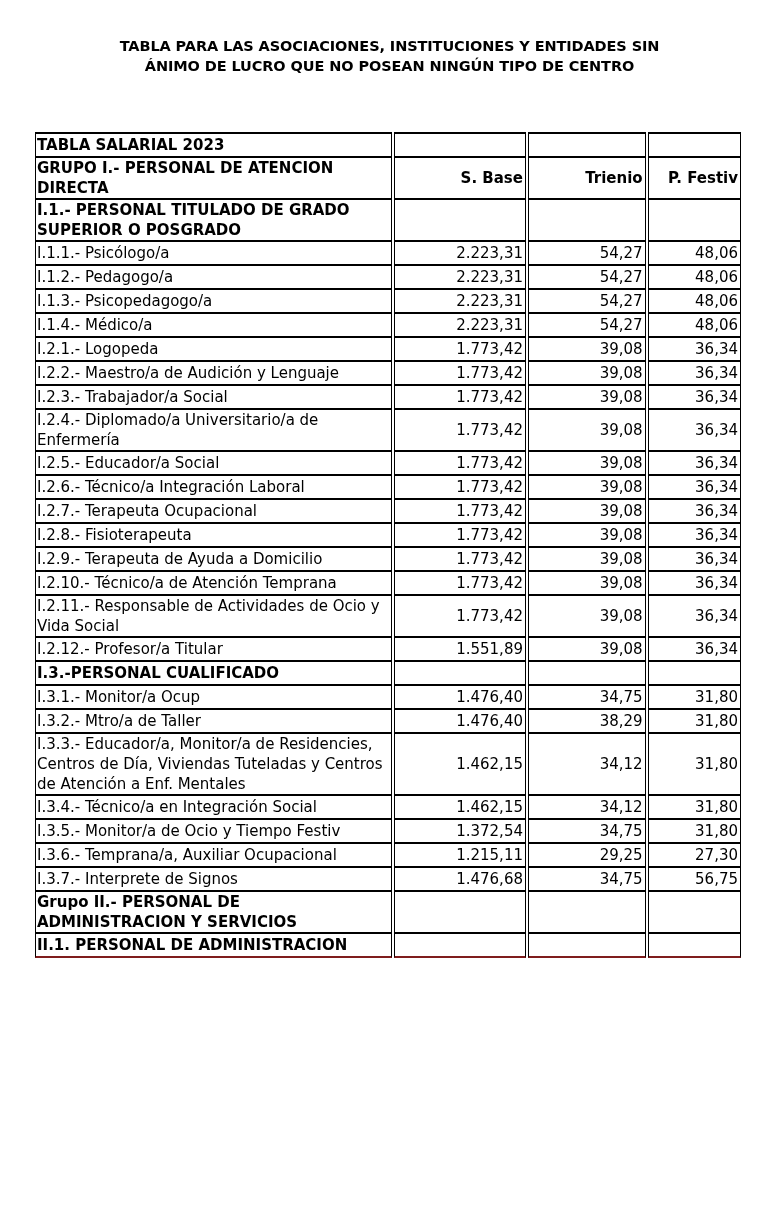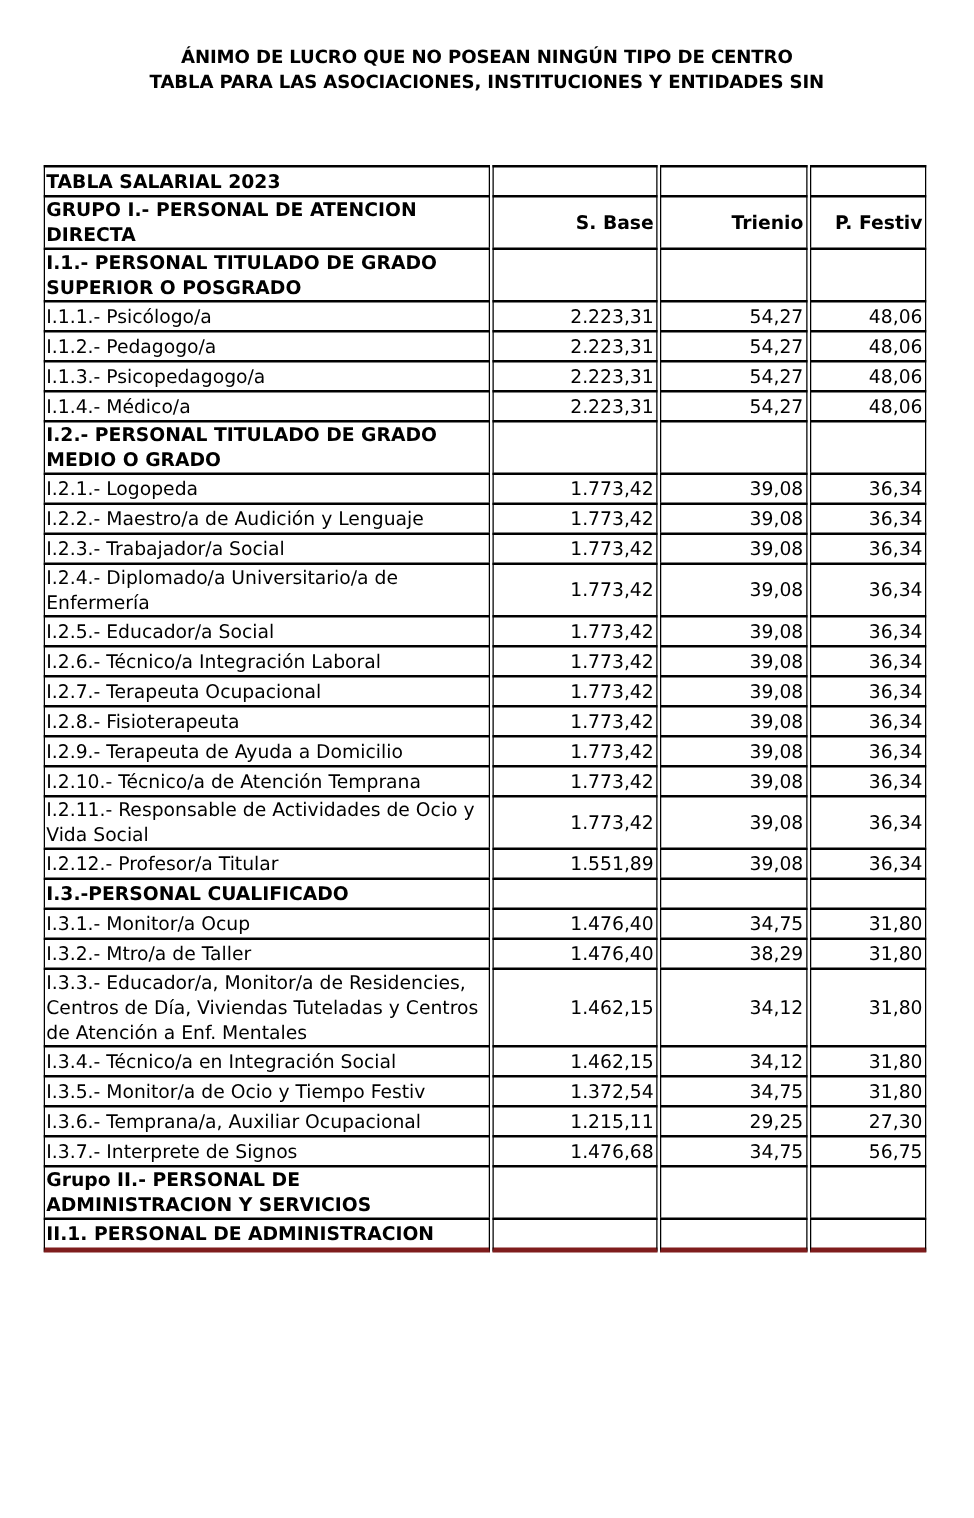--- a/index.html
+++ b/index.html
@@ -16,36 +16,36 @@
       table-layout: fixed;
     }
     .salary-table td {
       border-left: 1px solid #000; border-right: 1px solid #000;
       border-top: 2px solid #000;
       padding: 0 2px 0 1px;
       font-size: 15px; line-height: 20px;
       vertical-align: middle;
       height: 22px;
     }
-    .salary-table tr:last-child td { border-bottom: 4px solid #7f1d1d; }
+    .salary-table tr:last-child td { border-bottom: 2px solid #7f1d1d; }
     .salary-table td.lbl { width: 351px; text-align: left; }
     .salary-table td.num { text-align: right; padding-right: 2px; }
     .salary-table td.hdr { text-align: right; font-weight: bold; }
     .bold { font-weight: bold; }
     .c1 { width: 352px; }
     .c2 { width: 130px; }
     .c3 { width: 116px; }
     .c4 { width: 92px; }
   </style>
 </head>
 <body>
 
 <div class="doc-title">
+  <div>TABLA PARA LAS ASOCIACIONES, INSTITUCIONES Y ENTIDADES SIN</div>
   <div>ÁNIMO DE LUCRO QUE NO POSEAN NINGÚN TIPO DE CENTRO</div>
-  <div>TABLA PARA LAS ASOCIACIONES, INSTITUCIONES Y ENTIDADES SIN</div>
 </div>
 
 <table class="salary-table">
   <colgroup>
     <col class="c1">
       <col class="c2">
       <col class="c3">
       <col class="c4">
   </colgroup>
   <tbody id="tbody">
@@ -85,26 +85,20 @@
         <td class="num">54,27</td>
         <td class="num">48,06</td>
       </tr>
       <tr>
         <td class="lbl">I.1.4.- Médico/a</td>
         <td class="num">2.223,31</td>
         <td class="num">54,27</td>
         <td class="num">48,06</td>
       </tr>
       <tr>
-        <td class="lbl bold">I.2.- PERSONAL TITULADO DE GRADO MEDIO O GRADO</td>
-        <td></td>
-        <td></td>
-        <td></td>
-      </tr>
-      <tr>
         <td class="lbl">I.2.1.- Logopeda</td>
         <td class="num">1.773,42</td>
         <td class="num">39,08</td>
         <td class="num">36,34</td>
       </tr>
       <tr>
         <td class="lbl">I.2.2.- Maestro/a de Audición y Lenguaje</td>
         <td class="num">1.773,42</td>
         <td class="num">39,08</td>
         <td class="num">36,34</td>

